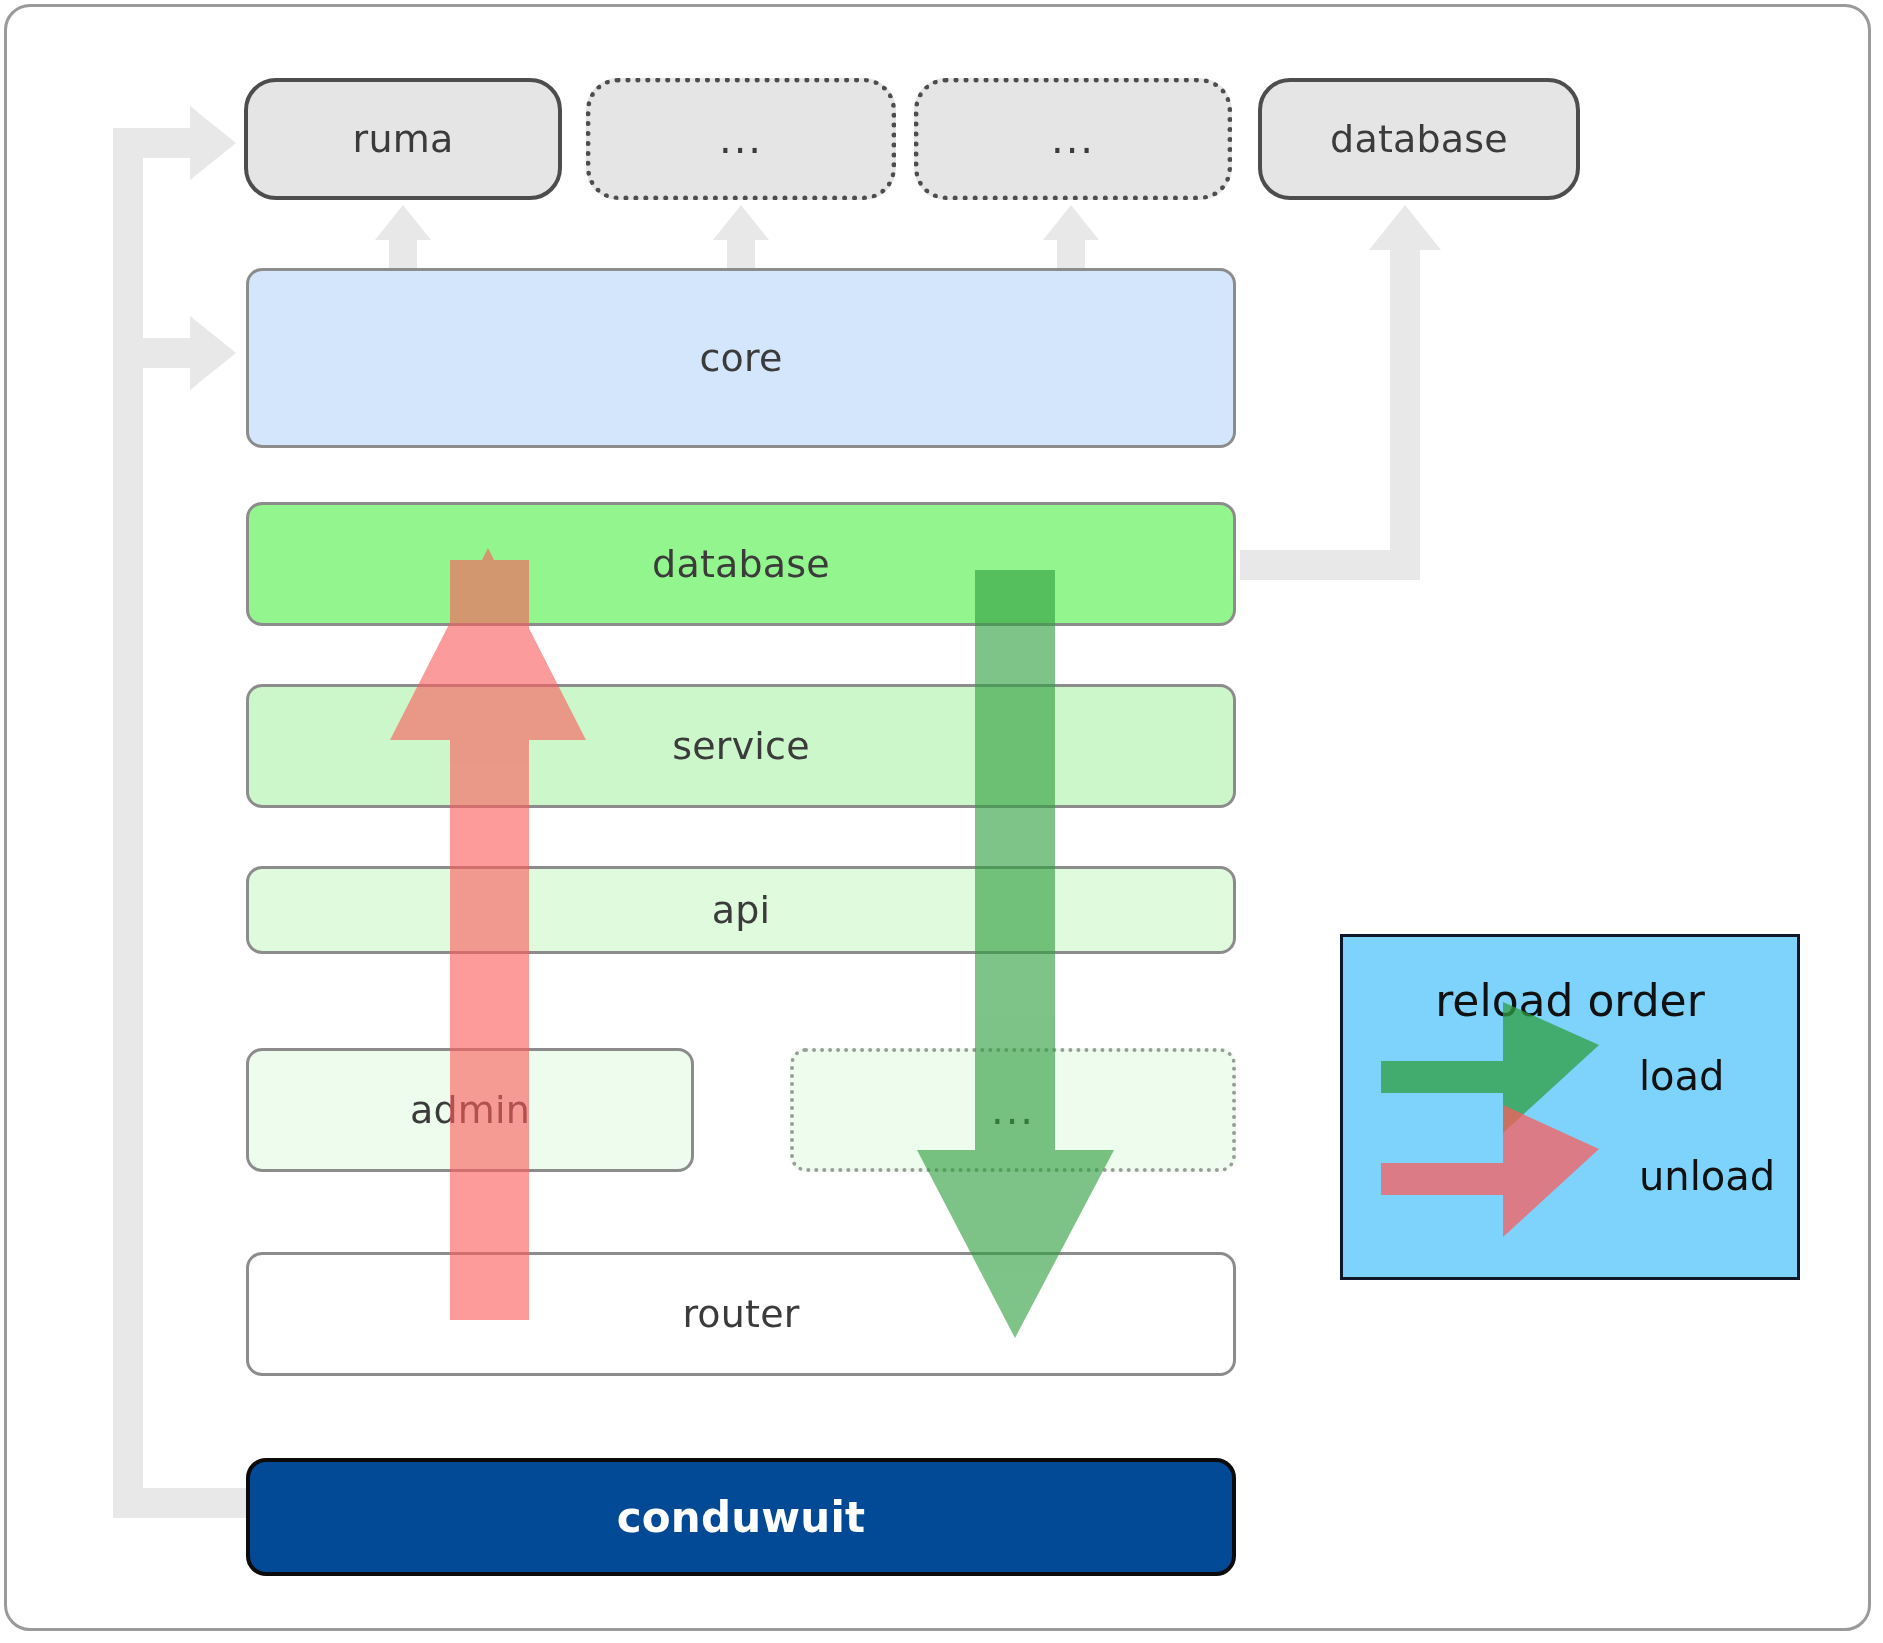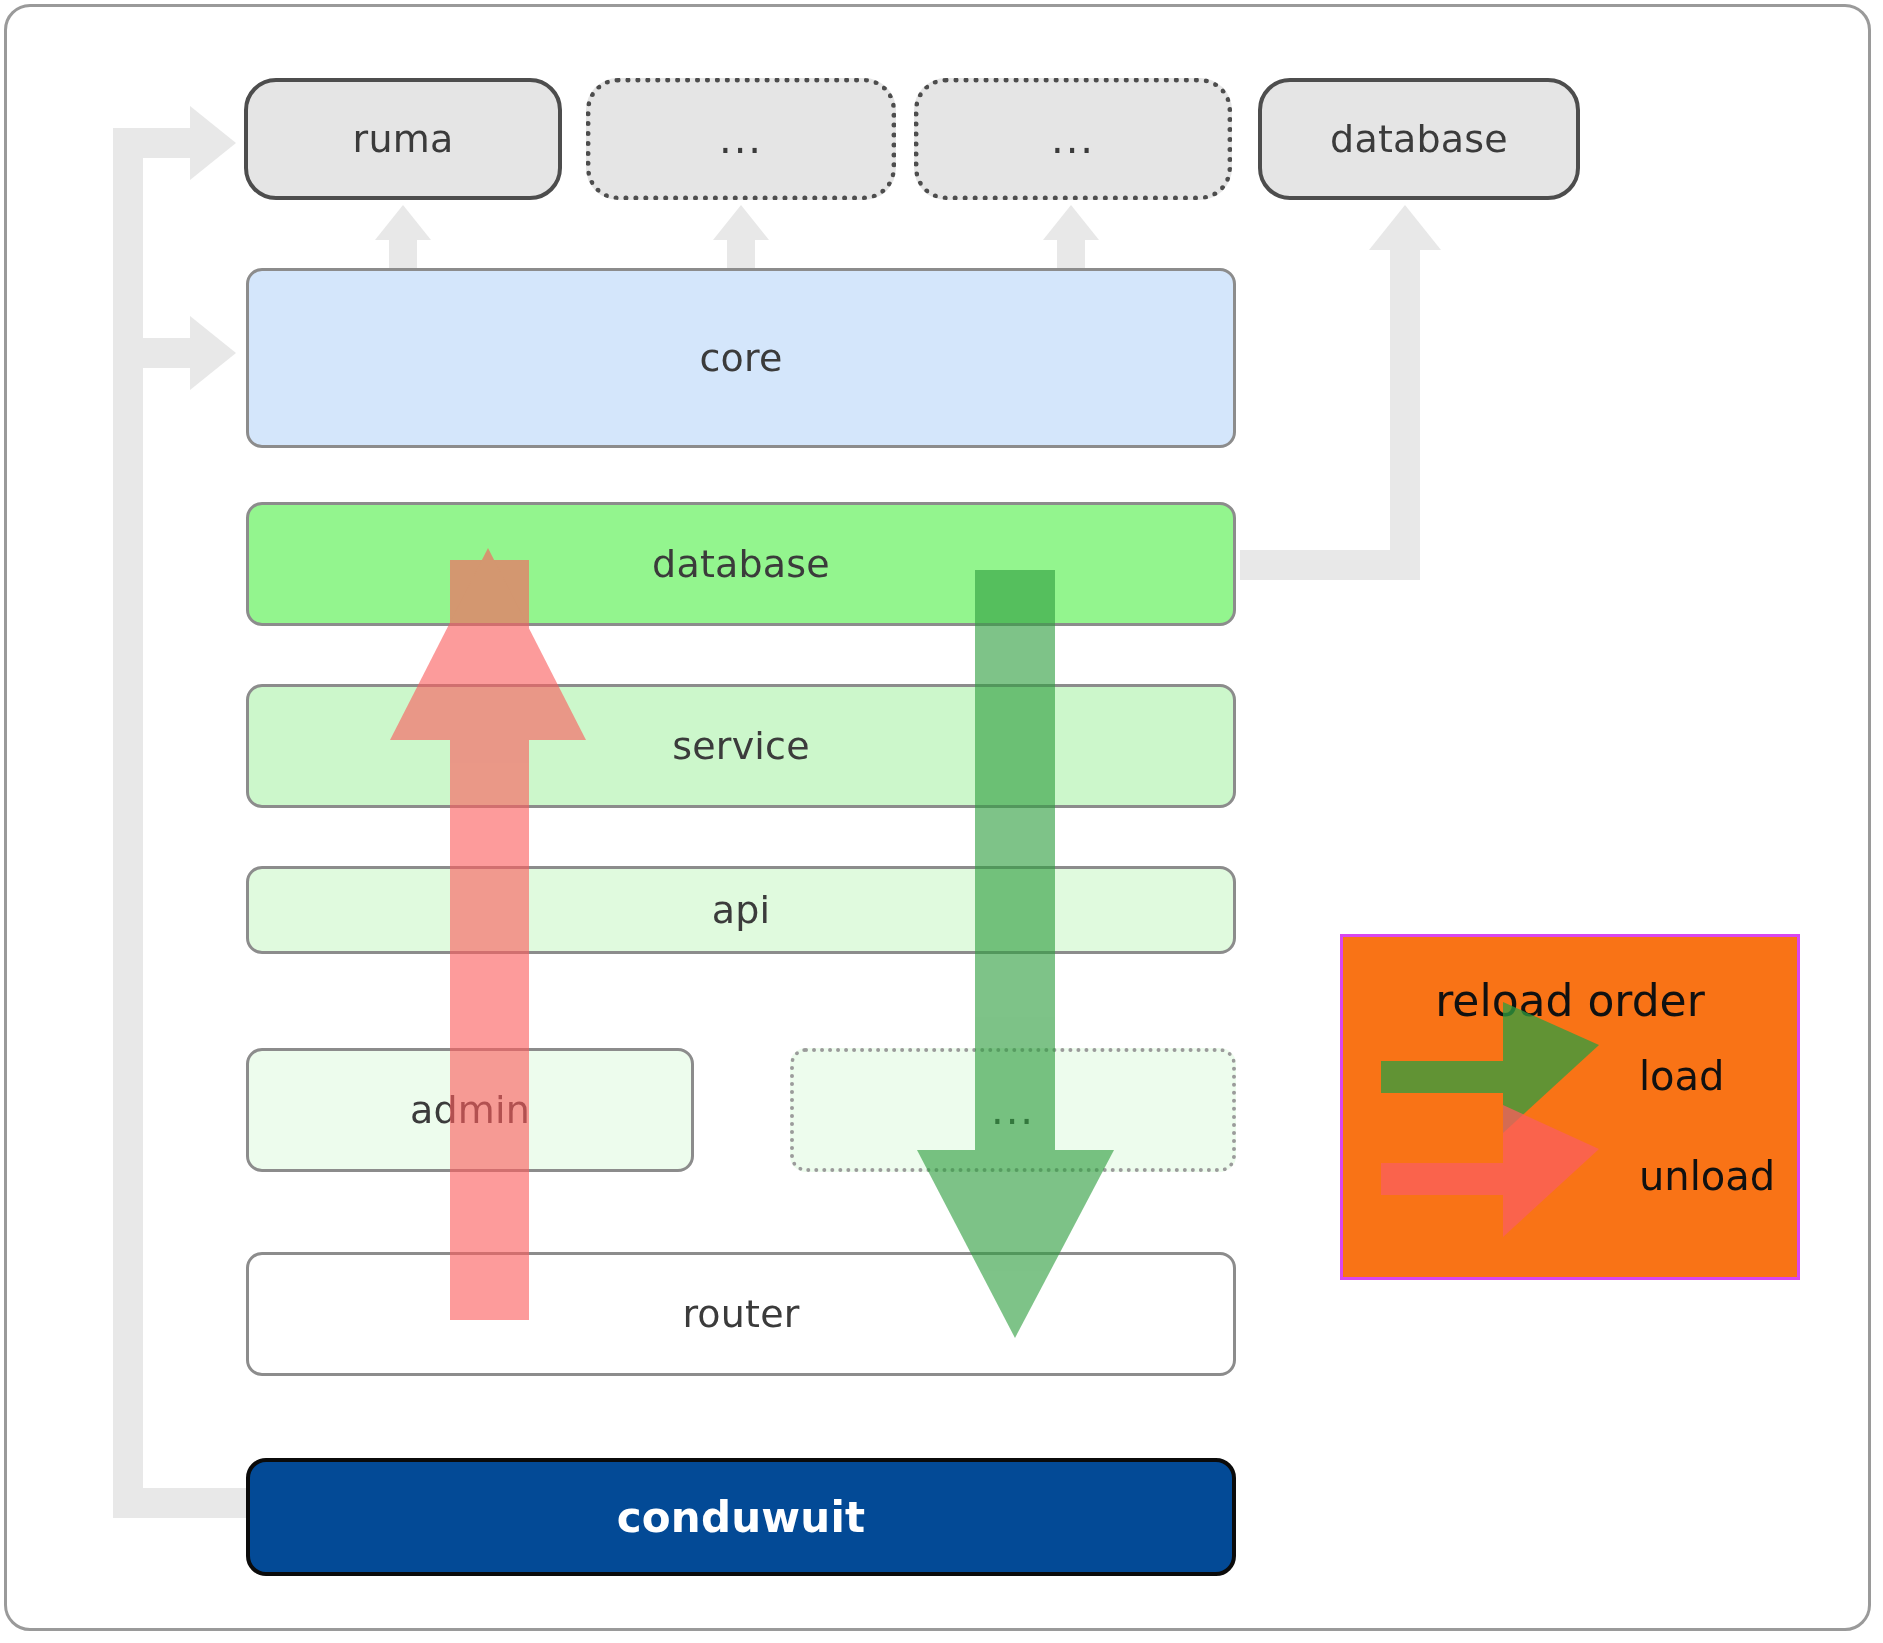--- a/index.html
+++ b/index.html
@@ -70,22 +70,22 @@
     font-size: 42px;
     font-weight: bold;
   }
   .dots {
     letter-spacing: 2px;
     font-size: 40px;
   }
   .legend-box {
     position: absolute;
     box-sizing: border-box;
-    background: #f97316;
-    border: 3px solid #d946ef;
+    background: #7dd3fc;
+    border: 3px solid #0f172a;
   }
   .legend-title {
     position: absolute;
     width: 100%;
     text-align: center;
     font-size: 44px;
     color: #111111;
     top: 38px;
   }
   .legend-label {

